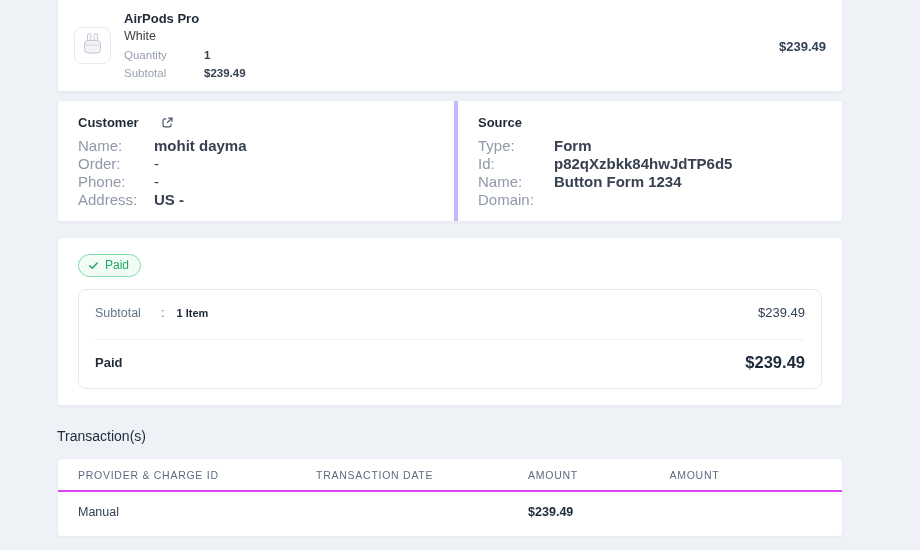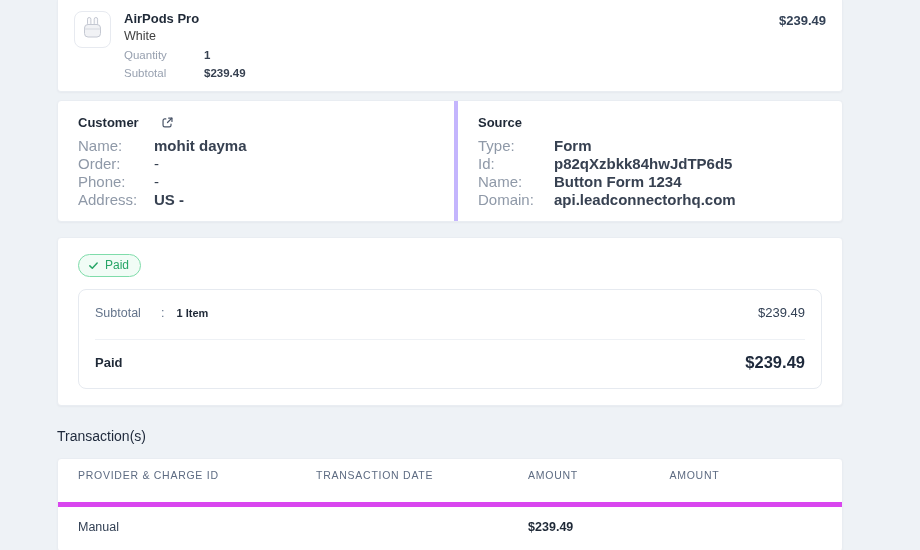--- a/index.html
+++ b/index.html
@@ -19,20 +19,21 @@
     border-radius: 4px;
     box-shadow: 0 1px 2px rgba(16,24,40,0.04);
   }
 
   
   .product-card {
     border-top: none;
     border-radius: 0 0 4px 4px;
     display: flex;
     padding: 11px 16px 12px 16px;
+    align-items: center;
   }
   .product-thumb {
     width: 37px; height: 37px;
     border: 1px solid #e7eaf0;
     border-radius: 8px;
     background: #fff;
     display: flex; align-items: center; justify-content: center;
     flex: none;
   }
   .product-info { margin-left: 13px; flex: 1; }
@@ -75,21 +76,21 @@
   .sum-colon { color: #64748b; font-size: 12.5px; margin-right: 12px; }
   .sum-items { font-size: 11px; font-weight: 700; color: #1f2937; }
   .sum-amount { margin-left: auto; font-size: 13px; color: #334155; }
   .sum-divider { border: none; border-top: 1px solid #eef1f5; margin: 19px 0 0 0; }
   .paid-row { display: flex; align-items: center; margin-top: 13px; }
   .paid-label { font-size: 13px; font-weight: 700; color: #1f2937; }
   .paid-amount { margin-left: auto; font-size: 16.5px; font-weight: 600; color: #1e293b; }
 
   
   .tx-card { margin-top: 14px; }
-  .tx-header { display: flex; padding: 10px 20px 21px 20px; border-bottom: 5px solid #d946ef; align-items: flex-end; }
+  .tx-header { display: flex; padding: 10px 20px 9px 20px; border-bottom: 2px solid #d946ef; align-items: flex-end; }
   .tx-header .th { font-size: 10.5px; color: #5d6b82; letter-spacing: 0.07em; font-weight: 400; }
   .tx-row { display: flex; padding: 13px 20px 17px 20px; }
   .c1 { width: 32%; } .c2 { width: 28.5%; } .c3 { width: 19%; } .c4 { flex: 1; }
   .tx-cell { display: flex; flex-direction: column; }
   .tx-cell.center { justify-content: center; }
   .tx-provider { font-size: 12.5px; color: #334155; }
   .tx-amount { font-size: 12.5px; font-weight: 700; color: #1f2937; }
 </style>
 </head>
 <body>
@@ -162,21 +163,20 @@
       <div class="info-row">
         <span class="ilabel">Id:</span>
         <span class="ivalue v-link">p82qXzbkk84hwJdTP6d5</span>
       </div>
       <div class="info-row">
         <span class="ilabel">Name:</span>
         <span class="ivalue v-bold">Button Form 1234</span>
       </div>
       <div class="info-row">
         <span class="ilabel">Domain:</span>
-        <span class="ivalue v-link">api.leadconnectorhq.com</span>
       </div>
     </div>
   </div>
 
 
   <div class="card summary-card">
     <div class="paid-pill">
       <span style="display:inline-flex;">
         <svg width="11" height="11" viewBox="0 0 12 12" fill="none">
           <path d="M2 6.4 L4.7 9 L10 3.3" stroke="#27a567" stroke-width="1.6" stroke-linecap="round" stroke-linejoin="round"></path>

